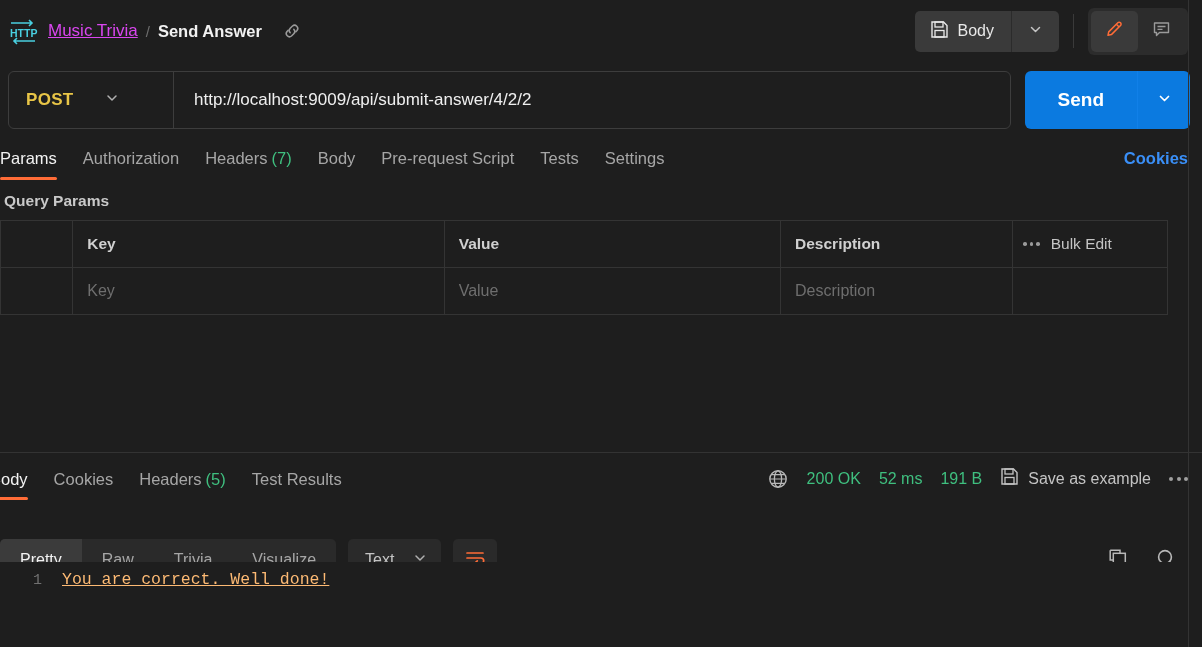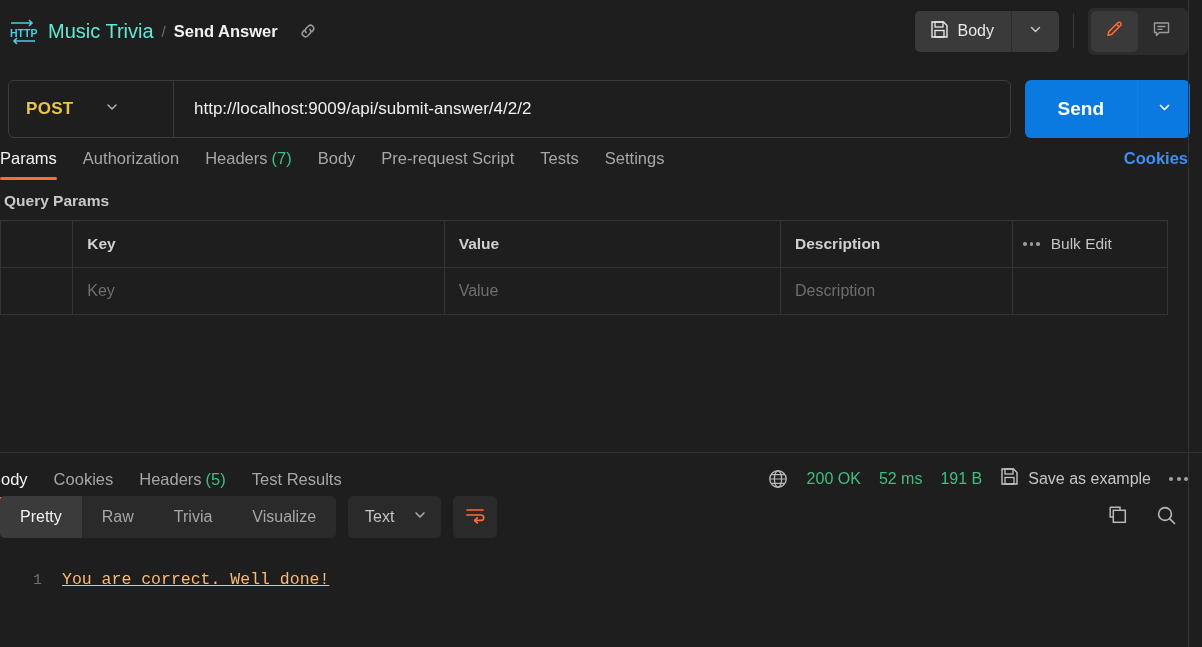--- a/index.html
+++ b/index.html
@@ -20,21 +20,21 @@
     position: relative;
   }
   .http-icon {
     width: 30px; height: 28px;
     flex: 0 0 auto;
     margin-right: 10px;
     display: flex; align-items: center; justify-content: flex-start;
   }
   .breadcrumb { display: flex; align-items: center; gap: 8px; }
   .bc-collection {
-    color: #5eead4; font-size: 20px;
+    color: #d946ef; font-size: 17px; text-decoration: underline;
   }
   .bc-sep { color: #6e6e6e; font-size: 15px; }
   .bc-current {
     color: #f2f2f2; font-size: 16.5px; font-weight: bold;
   }
   .link-icon {
     margin-left: 20px; width: 20px; height: 20px;
     display: flex; align-items: center; justify-content: center;
   }
   .topbar-right {
@@ -76,21 +76,21 @@
   .icon-btn {
     width: 47px; height: 41px;
     display: flex; align-items: center; justify-content: center;
     border-radius: 5px;
     cursor: pointer;
   }
   .icon-btn.active { background: #3a3a3a; }
 
   
   .urlbar-row {
-    display: flex; align-items: flex-end;
+    display: flex; align-items: center;
     padding: 0 12px 0 8px;
     height: 76px;
   }
   .url-box {
     flex: 1 1 auto;
     display: flex; align-items: center;
     height: 58px;
     border: 1px solid #3d3d3d;
     border-radius: 6px;
     background: #1e1e1e;
@@ -259,21 +259,21 @@
     margin-right: 18px;
   }
   .rs-dots { display: flex; gap: 3.5px; align-items: center; cursor: pointer; }
   .rs-dots i {
     width: 4px; height: 4px; border-radius: 50%;
     background: #a0a0a0; display: block;
   }
 
   
   .view-toolbar {
-    position: absolute; left: 0; right: 0; top: 493px;
+    position: absolute; left: 0; right: 0; top: 536px;
     height: 48px;
     display: flex; align-items: center;
     padding: 0 14px 0 0;
   }
   .seg-group {
     display: flex; align-items: center;
     background: #2a2a2a;
     border-radius: 5px;
     height: 42px;
     overflow: hidden;

